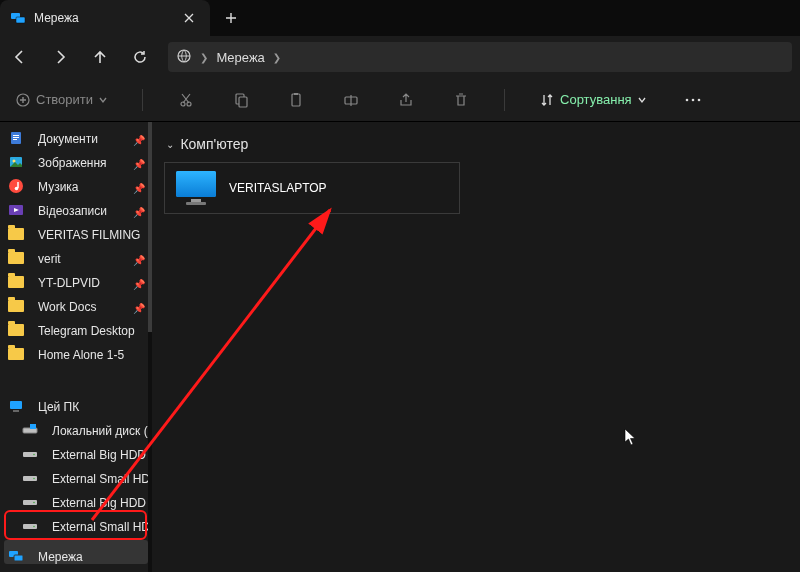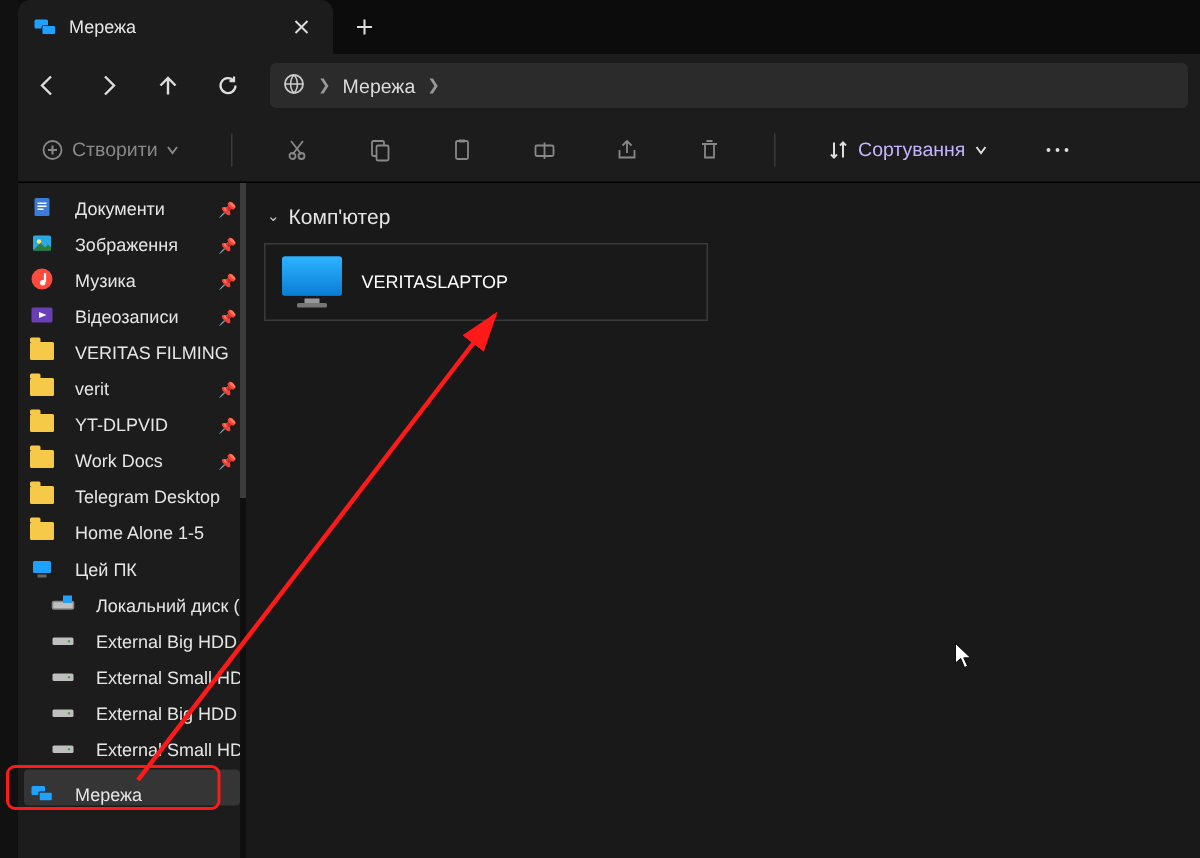--- a/index.html
+++ b/index.html
@@ -1,17 +1,17 @@
 <!DOCTYPE html>
 <html><head>
 <meta charset="utf-8">
 <style>
   * { box-sizing: border-box; margin: 0; padding: 0; font-family: "Segoe UI", Arial, sans-serif; }
   html, body { width: 800px; height: 572px; background: #0a0a0a; color: #e6e6e6; overflow: hidden; }
-  .app { width: 800px; height: 572px; background: #111; position: relative; padding-left: 12px; }
+  .app { width: 800px; height: 572px; background: #111; position: relative; }
 
   
   .tabbar { height: 36px; display: flex; align-items: center; background: #0c0c0c; }
   .tab { display: flex; align-items: center; gap: 8px; height: 36px; padding: 0 14px 0 10px; background: #1c1c1c; border-top-left-radius: 8px; border-top-right-radius: 8px; min-width: 210px; position: relative; }
   .tab .tab-icon { width: 16px; height: 16px; display: flex; align-items: center; justify-content: center; }
   .tab .tab-title { font-size: 12px; flex: 1; }
   .tab .close { width: 14px; height: 14px; display:flex; align-items:center; justify-content:center; color:#ddd; }
   .newtab { width: 34px; height: 34px; display:flex; align-items:center; justify-content:center; color:#ddd; margin-left:4px; border-radius:4px; }
 
   
@@ -25,21 +25,21 @@
   .tbtn { height:36px; display:flex; align-items:center; justify-content:center; color:#aaa; padding:0 10px; border-radius:4px; font-size:13px; gap:6px;}
   .tbtn svg { display:block; }
   .tool-sep { width:1px; height:22px; background:#3a3a3a; margin:0 6px; }
 
   
   .split { display:flex; height: calc(572px - 36px - 42px - 44px); }
   .sidebar { width:152px; background:#1c1c1c; overflow:hidden; position:relative; }
   .sb-item { height:24px; display:flex; align-items:flex-end; padding-left:8px; gap:14px; font-size:12px; color:#e6e6e6; white-space:nowrap; overflow:hidden; }
   .sb-item .pin { margin-left:auto; margin-right:6px; color:#888; font-size:10px; }
   .sb-item.indent { padding-left:22px; }
-  .sb-item.group { margin-top:1px; }
+  .sb-item.group { margin-top:28px; }
   .sb-item.selected { background:#353535; border-radius:3px; margin:0 4px; padding-left:4px; }
   .sb-item .ico { width:16px; height:16px; display:flex; align-items:center; justify-content:center; flex-shrink:0; }
   .sb-scroll { position:absolute; right:0; top:0; bottom:0; width:4px; background:#0f0f0f; }
   .sb-thumb { position:absolute; right:0; top:0; width:4px; height:210px; background:#3c3c3c; }
 
   .content { flex:1; background:#191919; padding:8px 12px; position:relative; }
   .section-header { display:flex; align-items:center; gap:6px; color:#e4e4e4; font-size:14px; margin:6px 0 10px 2px;}
   .section-header .chev { font-size:10px; color:#ccc;}
   .computer-item { width:296px; height:52px; border:1px solid #3a3a3a; display:flex; align-items:center; gap:10px; padding:6px 8px; }
   .computer-item .monitor { width:46px; height:36px; display:flex; align-items:center; justify-content:center; }
@@ -158,21 +158,21 @@
         <svg width="16" height="16" viewBox="0 0 16 16">
           <path d="M3 8 V13 H13 V8 M8 2 V10 M5 5 L8 2 L11 5" stroke="#888" fill="none" stroke-width="1.2"></path>
         </svg>
       </div>
     <div class="tbtn">
         <svg width="16" height="16" viewBox="0 0 16 16">
           <path d="M3 4 H13 M5 4 V13 H11 V4 M6 2 H10" stroke="#888" fill="none" stroke-width="1.2"></path>
         </svg>
       </div>
     <div class="tool-sep"></div>
-    <div class="tbtn" style="color:#c4b5fd;">
+    <div class="tbtn" style="color:#86efac;">
       <svg width="14" height="14" viewBox="0 0 14 14">
           <path d="M4 2 V12 M2 10 L4 12 L6 10 M10 12 V2 M8 4 L10 2 L12 4" stroke="#ddd" fill="none" stroke-width="1.3"></path>
         </svg>
       <span>Сортування</span>
       <svg width="8" height="8" viewBox="0 0 8 8">
           <path d="M1 2 L4 6 L7 2" stroke="#ddd" stroke-width="1.3" fill="none"></path>
         </svg>
     </div>
     <div class="tbtn" style="color:#ddd;">
       <svg width="16" height="4" viewBox="0 0 16 4">

